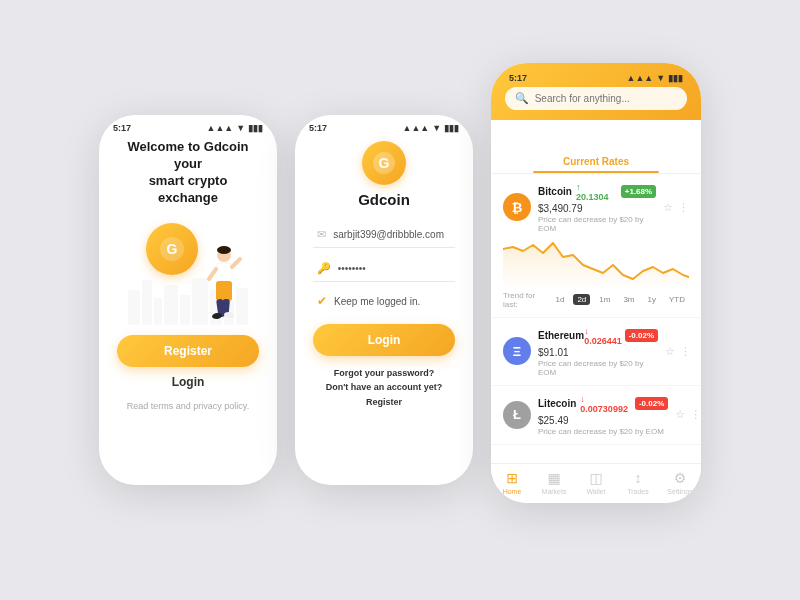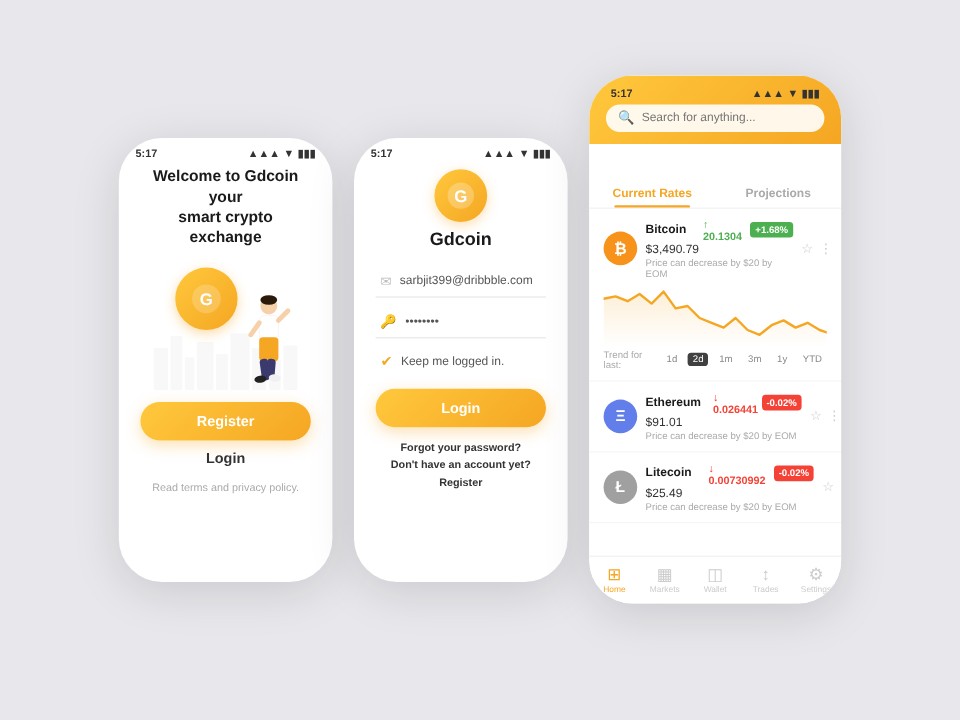--- a/index.html
+++ b/index.html
@@ -256,21 +256,20 @@
     .btc-icon { background: #f7931a; color: #fff; }
     .eth-icon { background: #627eea; color: #fff; }
     .ltc-icon { background: #a0a0a0; color: #fff; }
     .crypto-info { flex: 1; }
     .crypto-name { font-size: 10px; font-weight: 700; color: #1a1a1a; }
     .crypto-price { font-size: 10px; color: #333; margin-top: 1px; }
     .price-change {
       font-size: 9px;
       color: #4caf50;
       font-weight: 600;
-      margin-left: 10px;
     }
     .price-change.up { color: #4caf50; }
     .price-change.down { color: #f44336; }
     .badge {
       font-size: 8px;
       padding: 2px 4px;
       border-radius: 3px;
       font-weight: 700;
       margin-left: 3px;
     }
@@ -445,21 +444,20 @@
         <span>▮▮▮</span>
       </div>
     </div>
     <div class="search-bar">
       <span class="search-icon">🔍</span>
       <input class="search-input" placeholder="Search for anything..." style="">
     </div>
   </div>
   <div class="tabs-row">
     <div class="tab active">Current Rates</div>
-    <div class="tab">Projections</div>
   </div>
   <div class="phone3-body">
 
     <div class="crypto-card">
       <div class="crypto-top">
         <div class="crypto-icon btc-icon">₿</div>
         <div class="crypto-info">
           <div style="display:flex;align-items:center;gap:4px;">
             <span class="crypto-name">Bitcoin</span>
             <span class="price-change up">↑ 20.1304</span>

